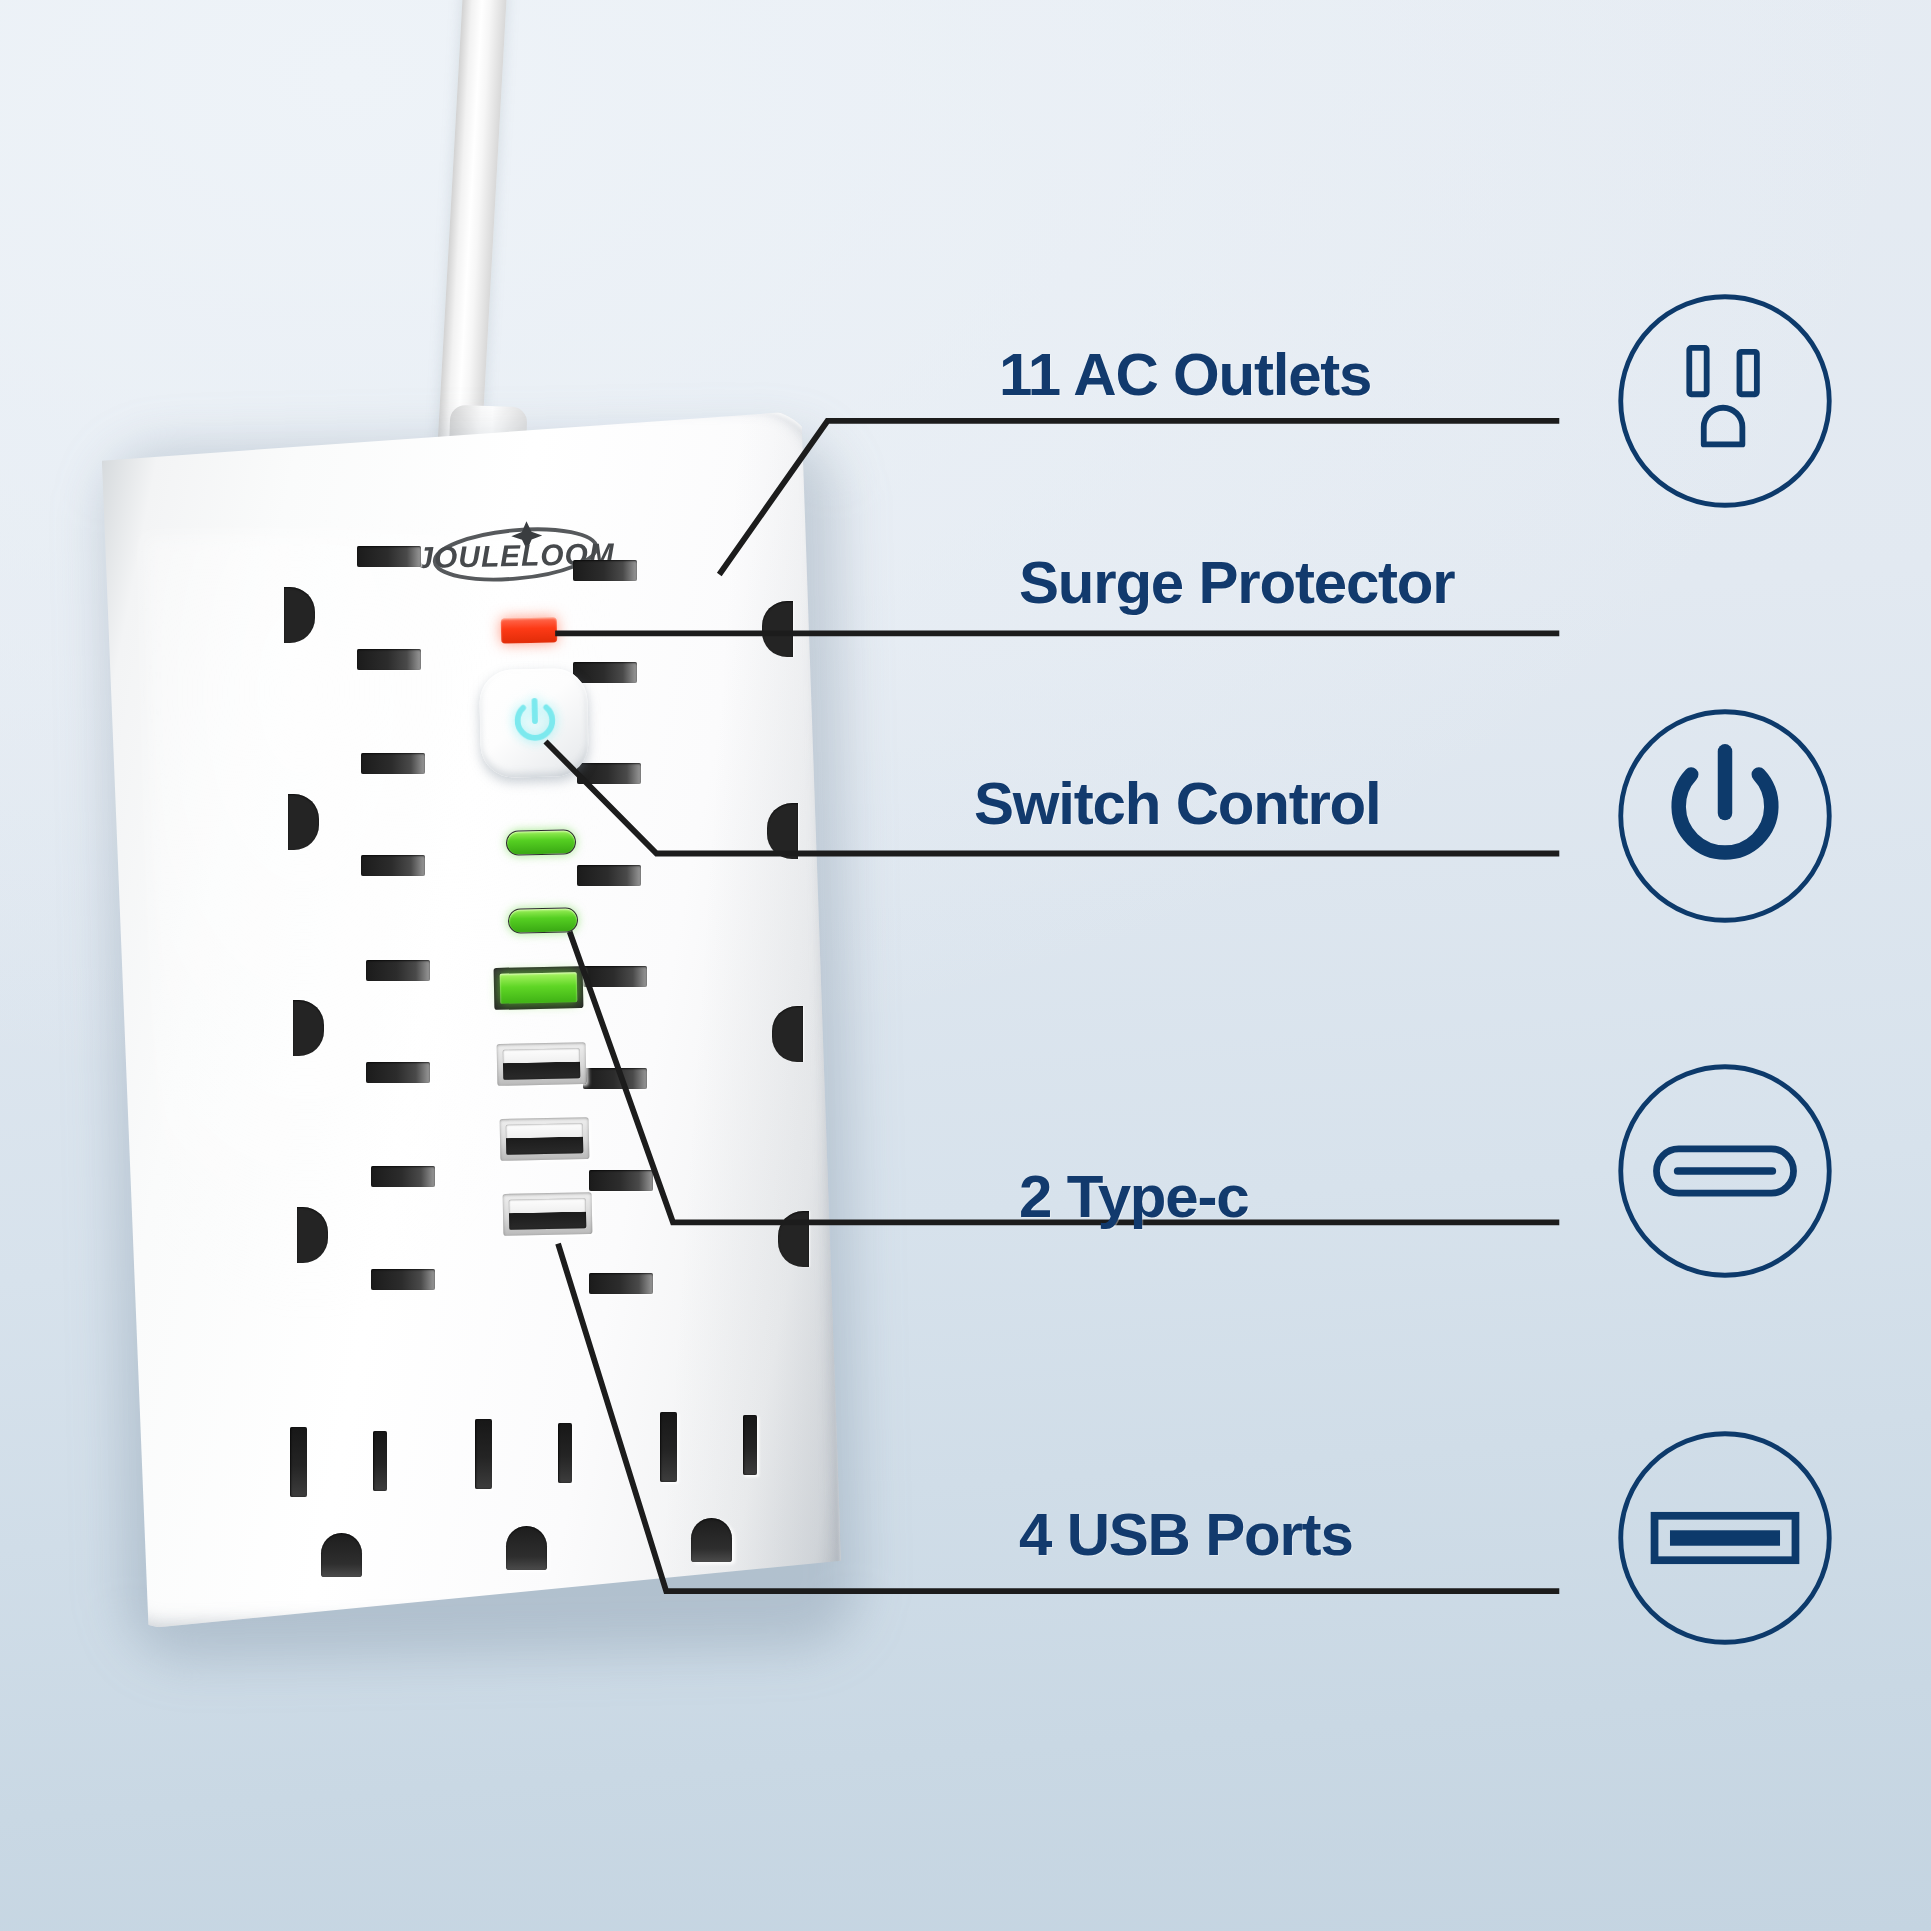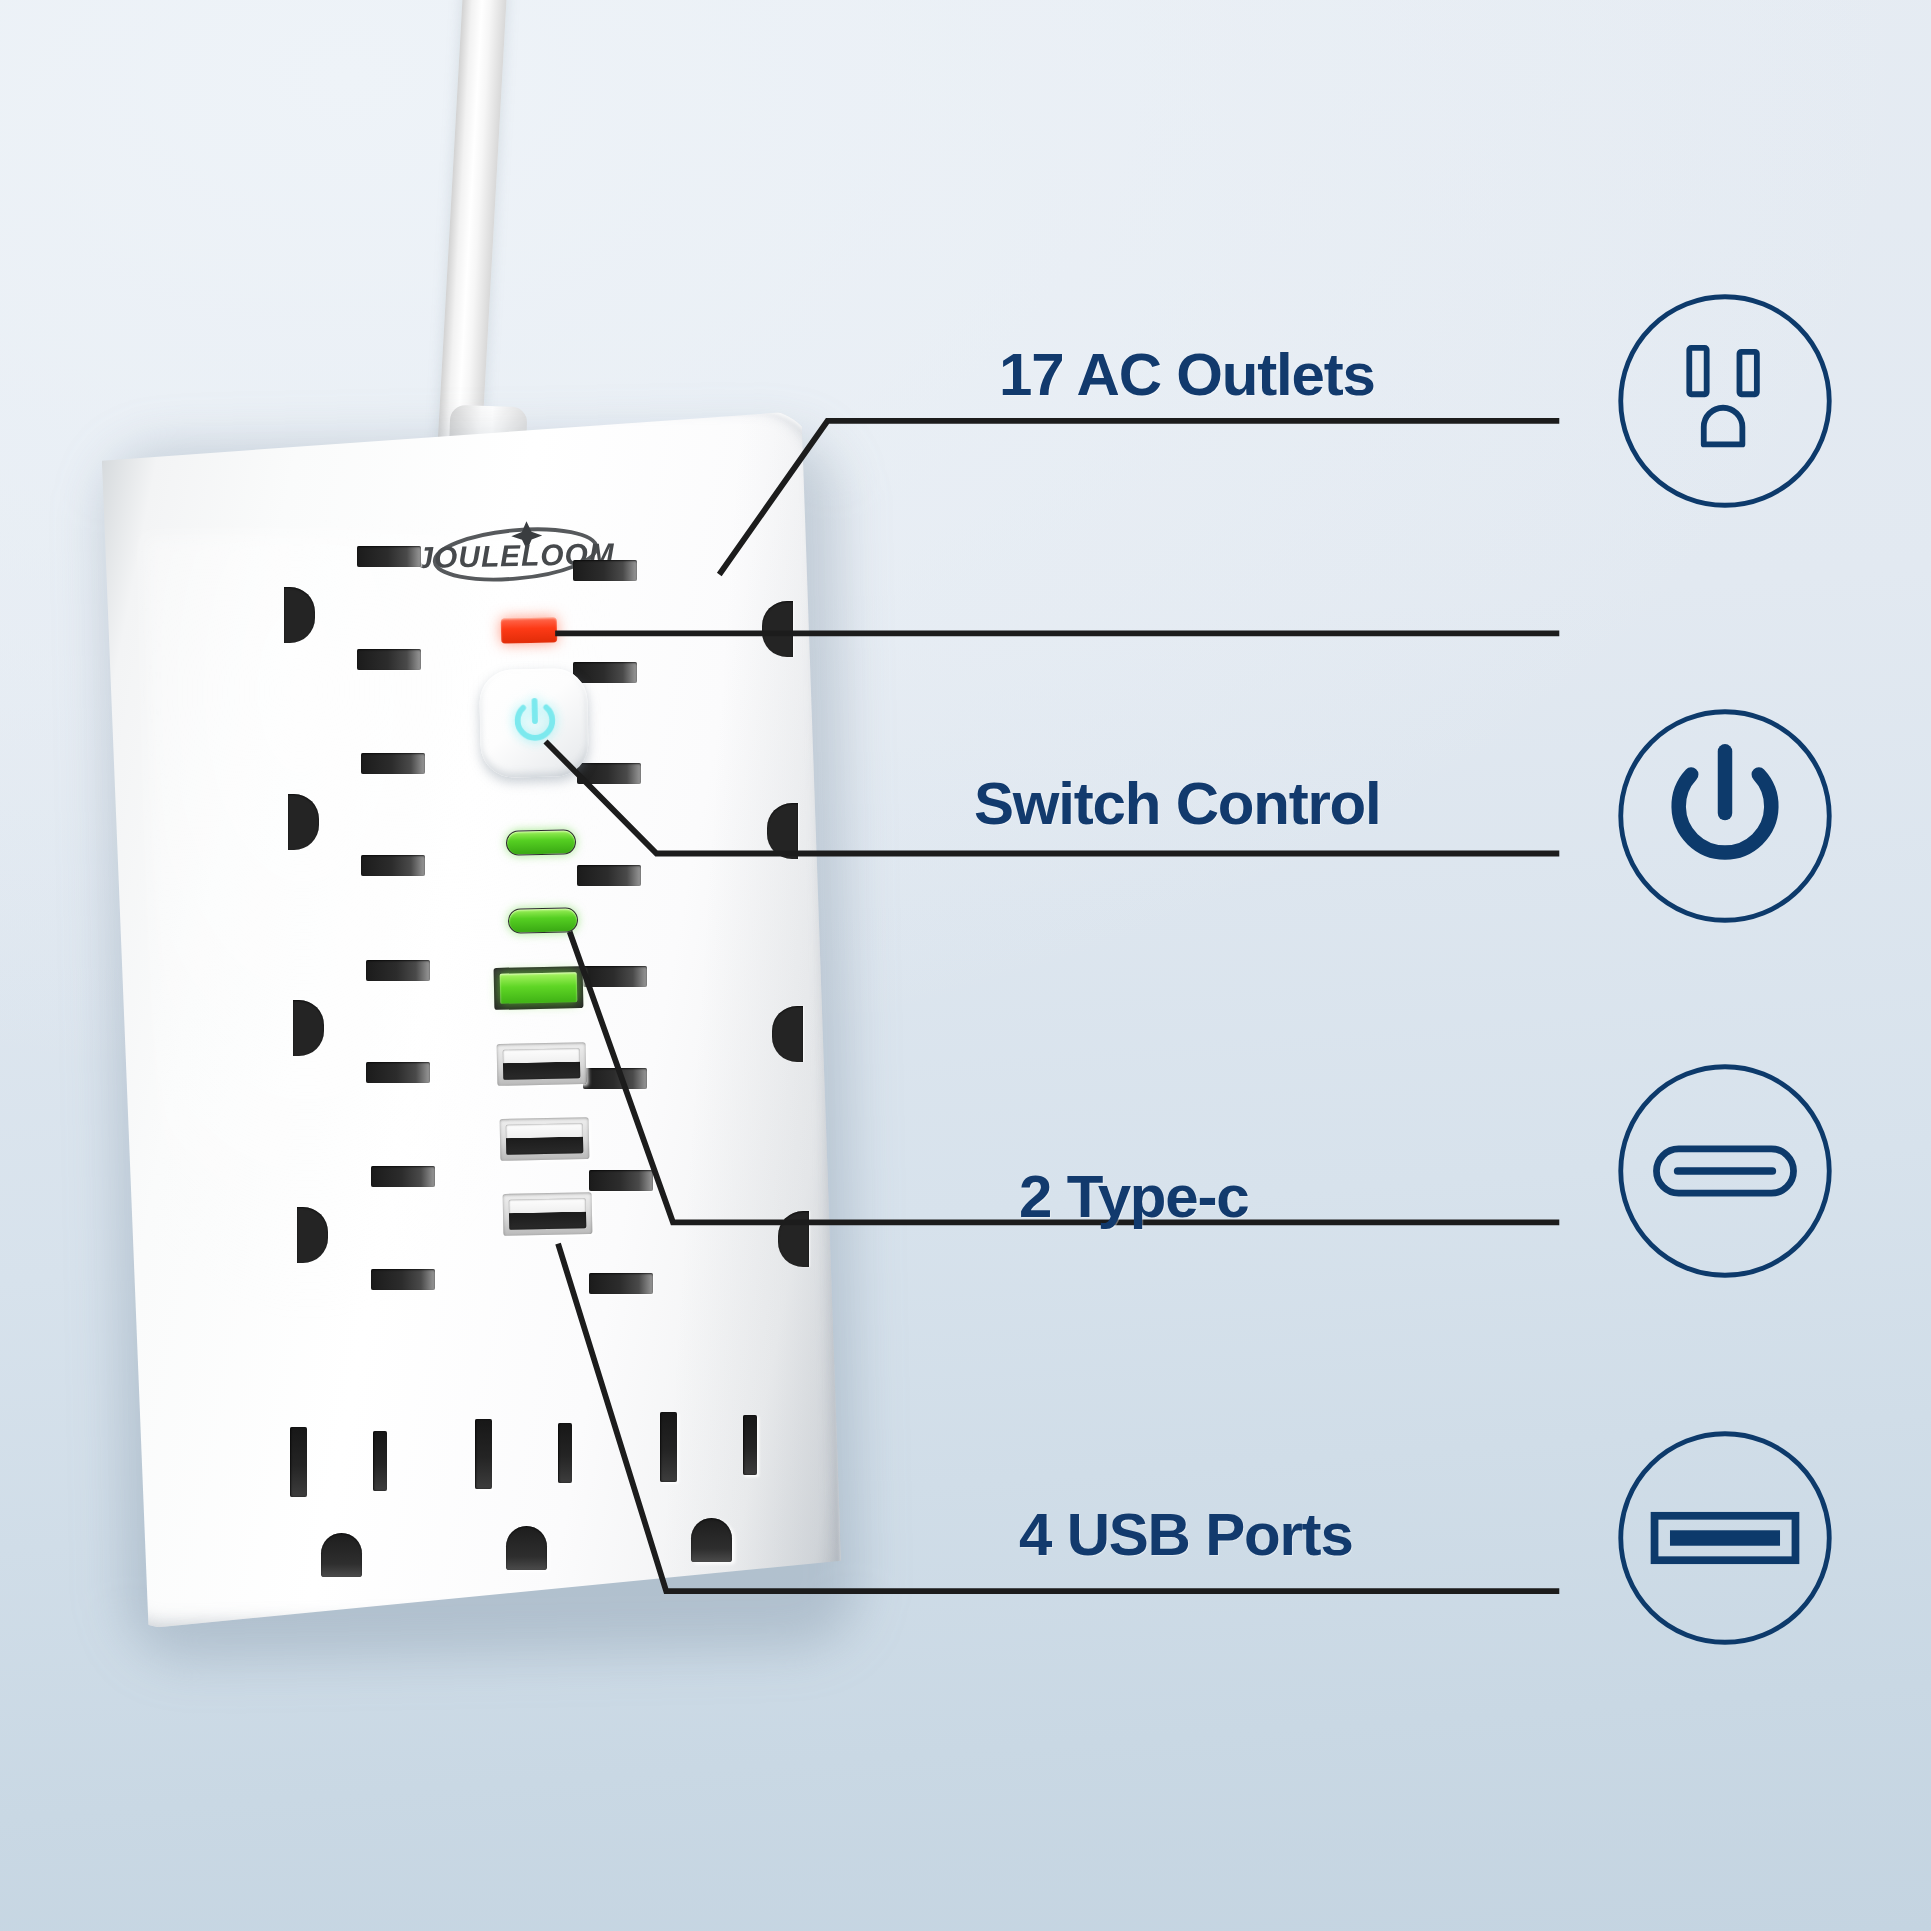--- a/index.html
+++ b/index.html
@@ -333,21 +333,22 @@
   </div>
 
   <svg class="leader" id="leader-svg" viewBox="0 0 2000 2000" width="1931" height="1931">
       <polyline points="745,595 857,436 1615,436" fill="none" stroke="#1c1c1c" stroke-width="6" stroke-linejoin="miter" stroke-linecap="butt"></polyline>
       <polyline points="575,656 1615,656" fill="none" stroke="#1c1c1c" stroke-width="6" stroke-linejoin="miter" stroke-linecap="butt"></polyline>
       <polyline points="565,768 680,884 1615,884" fill="none" stroke="#1c1c1c" stroke-width="6" stroke-linejoin="miter" stroke-linecap="butt"></polyline>
       <polyline points="590,965 697,1266 1615,1266" fill="none" stroke="#1c1c1c" stroke-width="6" stroke-linejoin="miter" stroke-linecap="butt"></polyline>
       <polyline points="578,1288 690,1648 1615,1648" fill="none" stroke="#1c1c1c" stroke-width="6" stroke-linejoin="miter" stroke-linecap="butt"></polyline>
     </svg>
 
-  <div class="callout-label" style="left:999px; top:340px;">17 AC Outlets</div>
+  <div class="callout-label" style="left:999px; top:340px;">11 AC Outlets</div>
+  <div class="callout-label" style="left:1019px; top:548px;">Surge Protector</div>
   <div class="callout-label" style="left:974px; top:769px;">Switch Control</div>
   <div class="callout-label" style="left:1019px; top:1162px;">2 Type-c</div>
   <div class="callout-label" style="left:1019px; top:1500px;text-align:center;">4 USB Ports</div>
 
   <div class="feature-icon" style="left:1614px; top:290px;">
     <svg viewBox="0 0 230 230">
       <circle cx="115" cy="115" r="108" fill="none" stroke="#0d3a6b" stroke-width="5"></circle>
       <rect x="78" y="60" width="18" height="48" rx="2" fill="none" stroke="#0d3a6b" stroke-width="6"></rect>
       <rect x="130" y="64" width="18" height="44" rx="2" fill="none" stroke="#0d3a6b" stroke-width="6"></rect>
       <path d="M93 160 v-18 a20 20 0 0 1 40 0 v18 z" fill="none" stroke="#0d3a6b" stroke-width="6" stroke-linejoin="round"></path>

